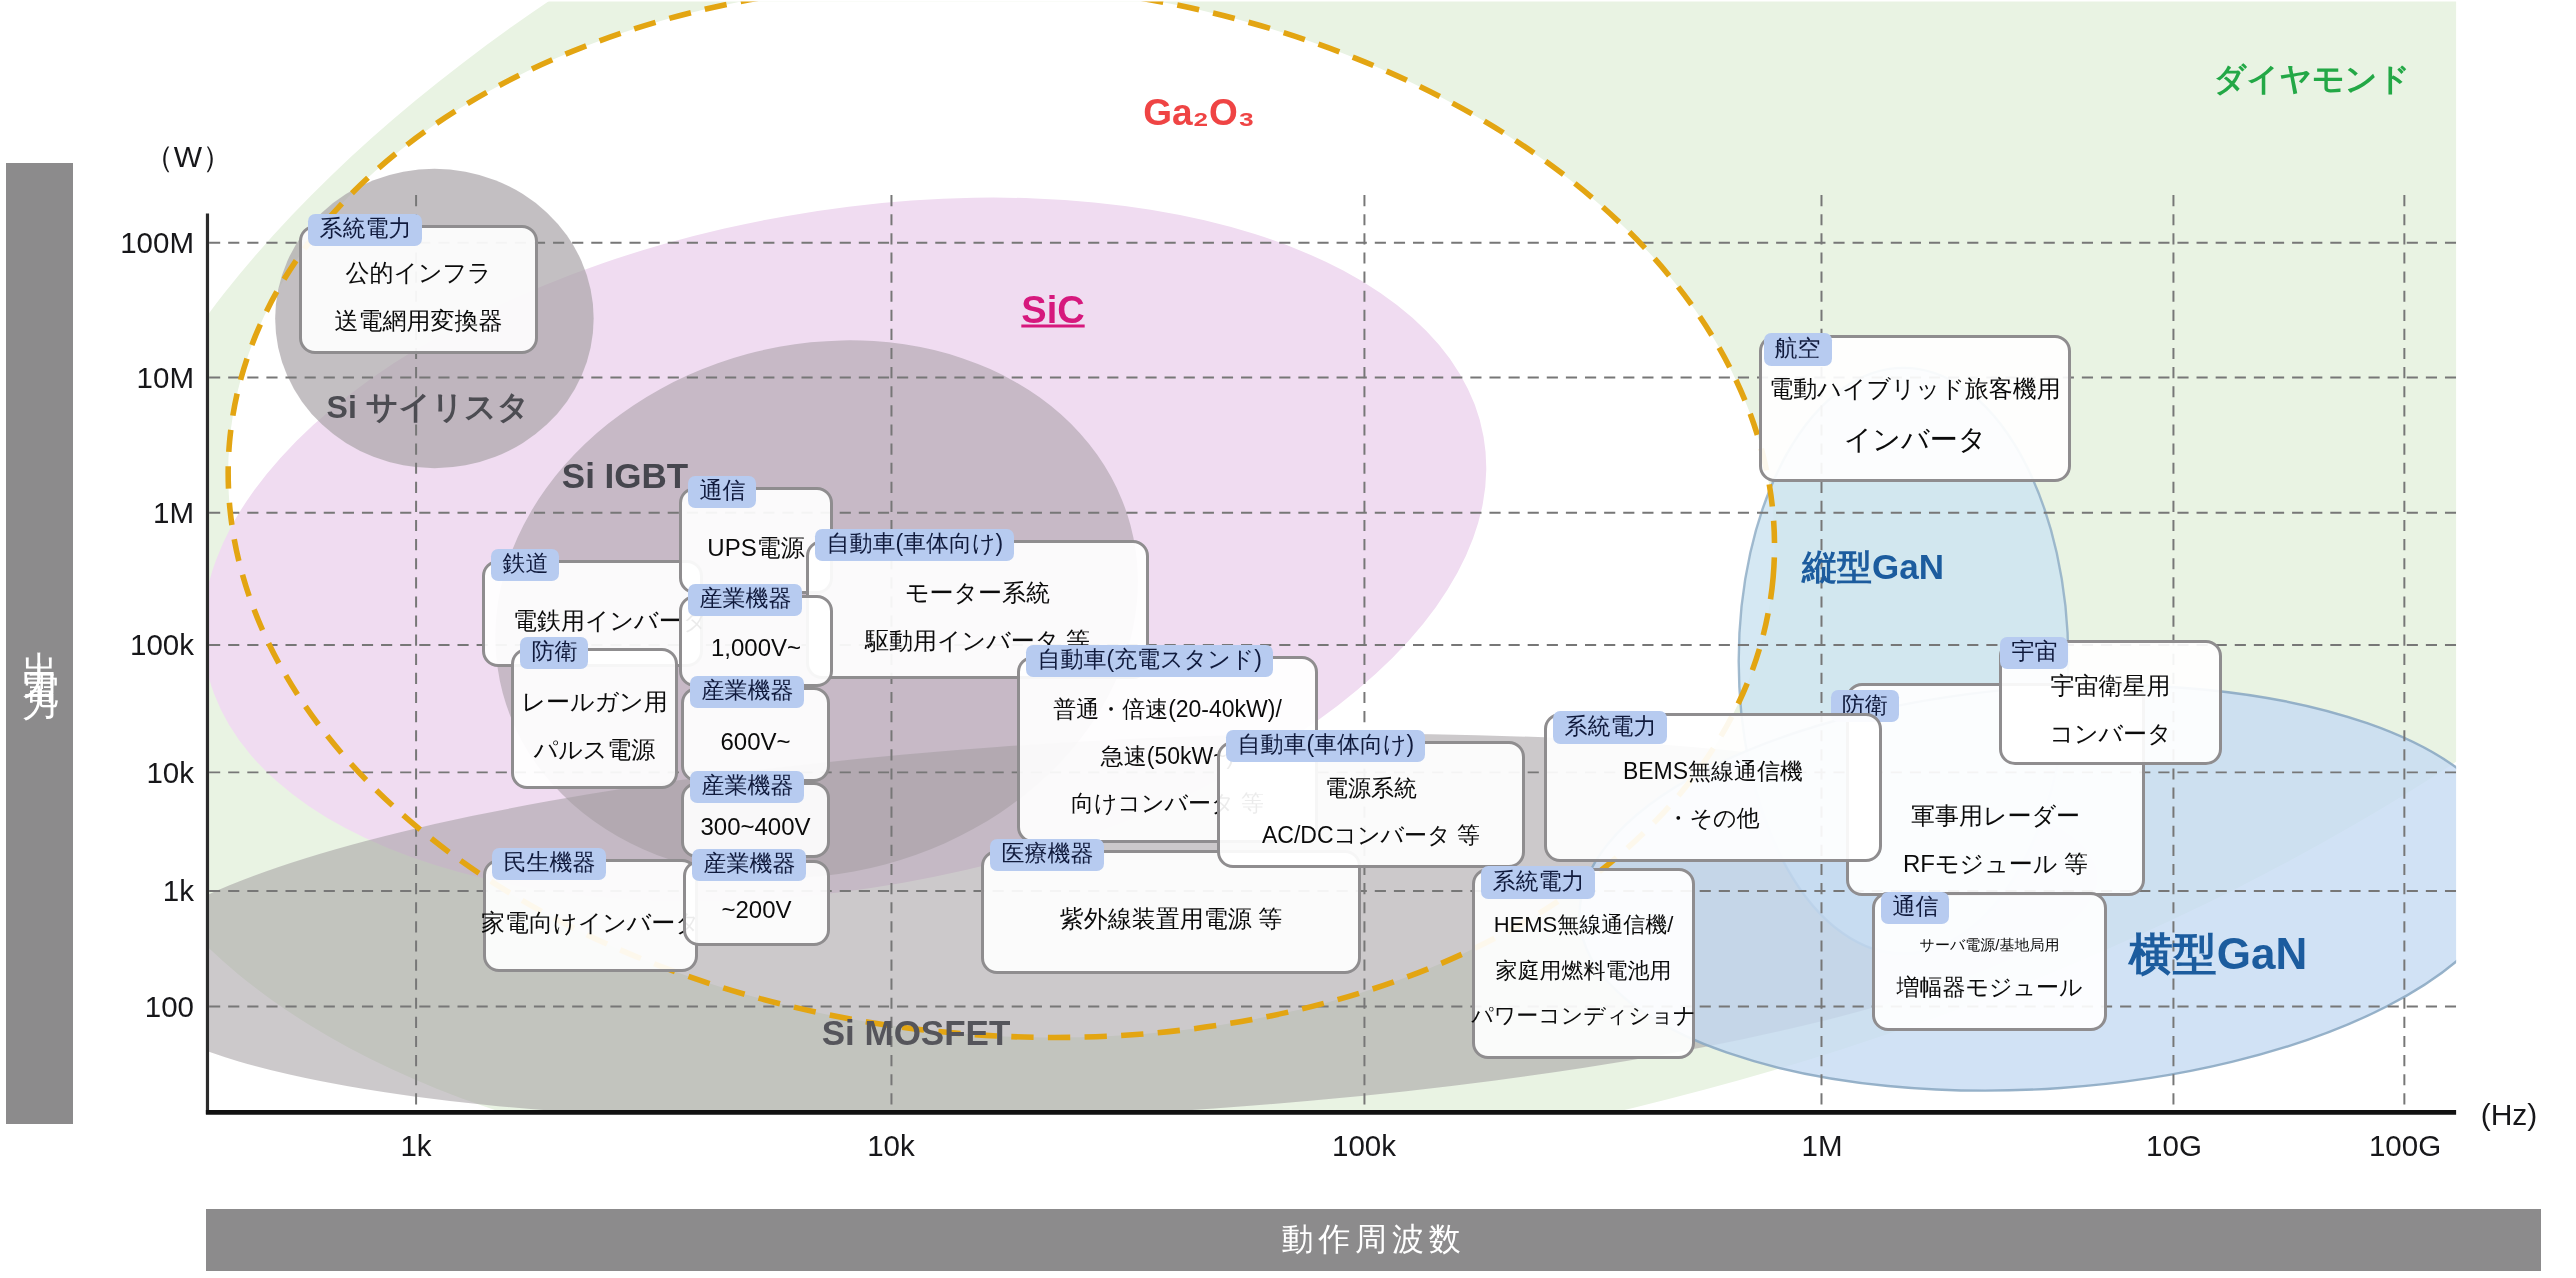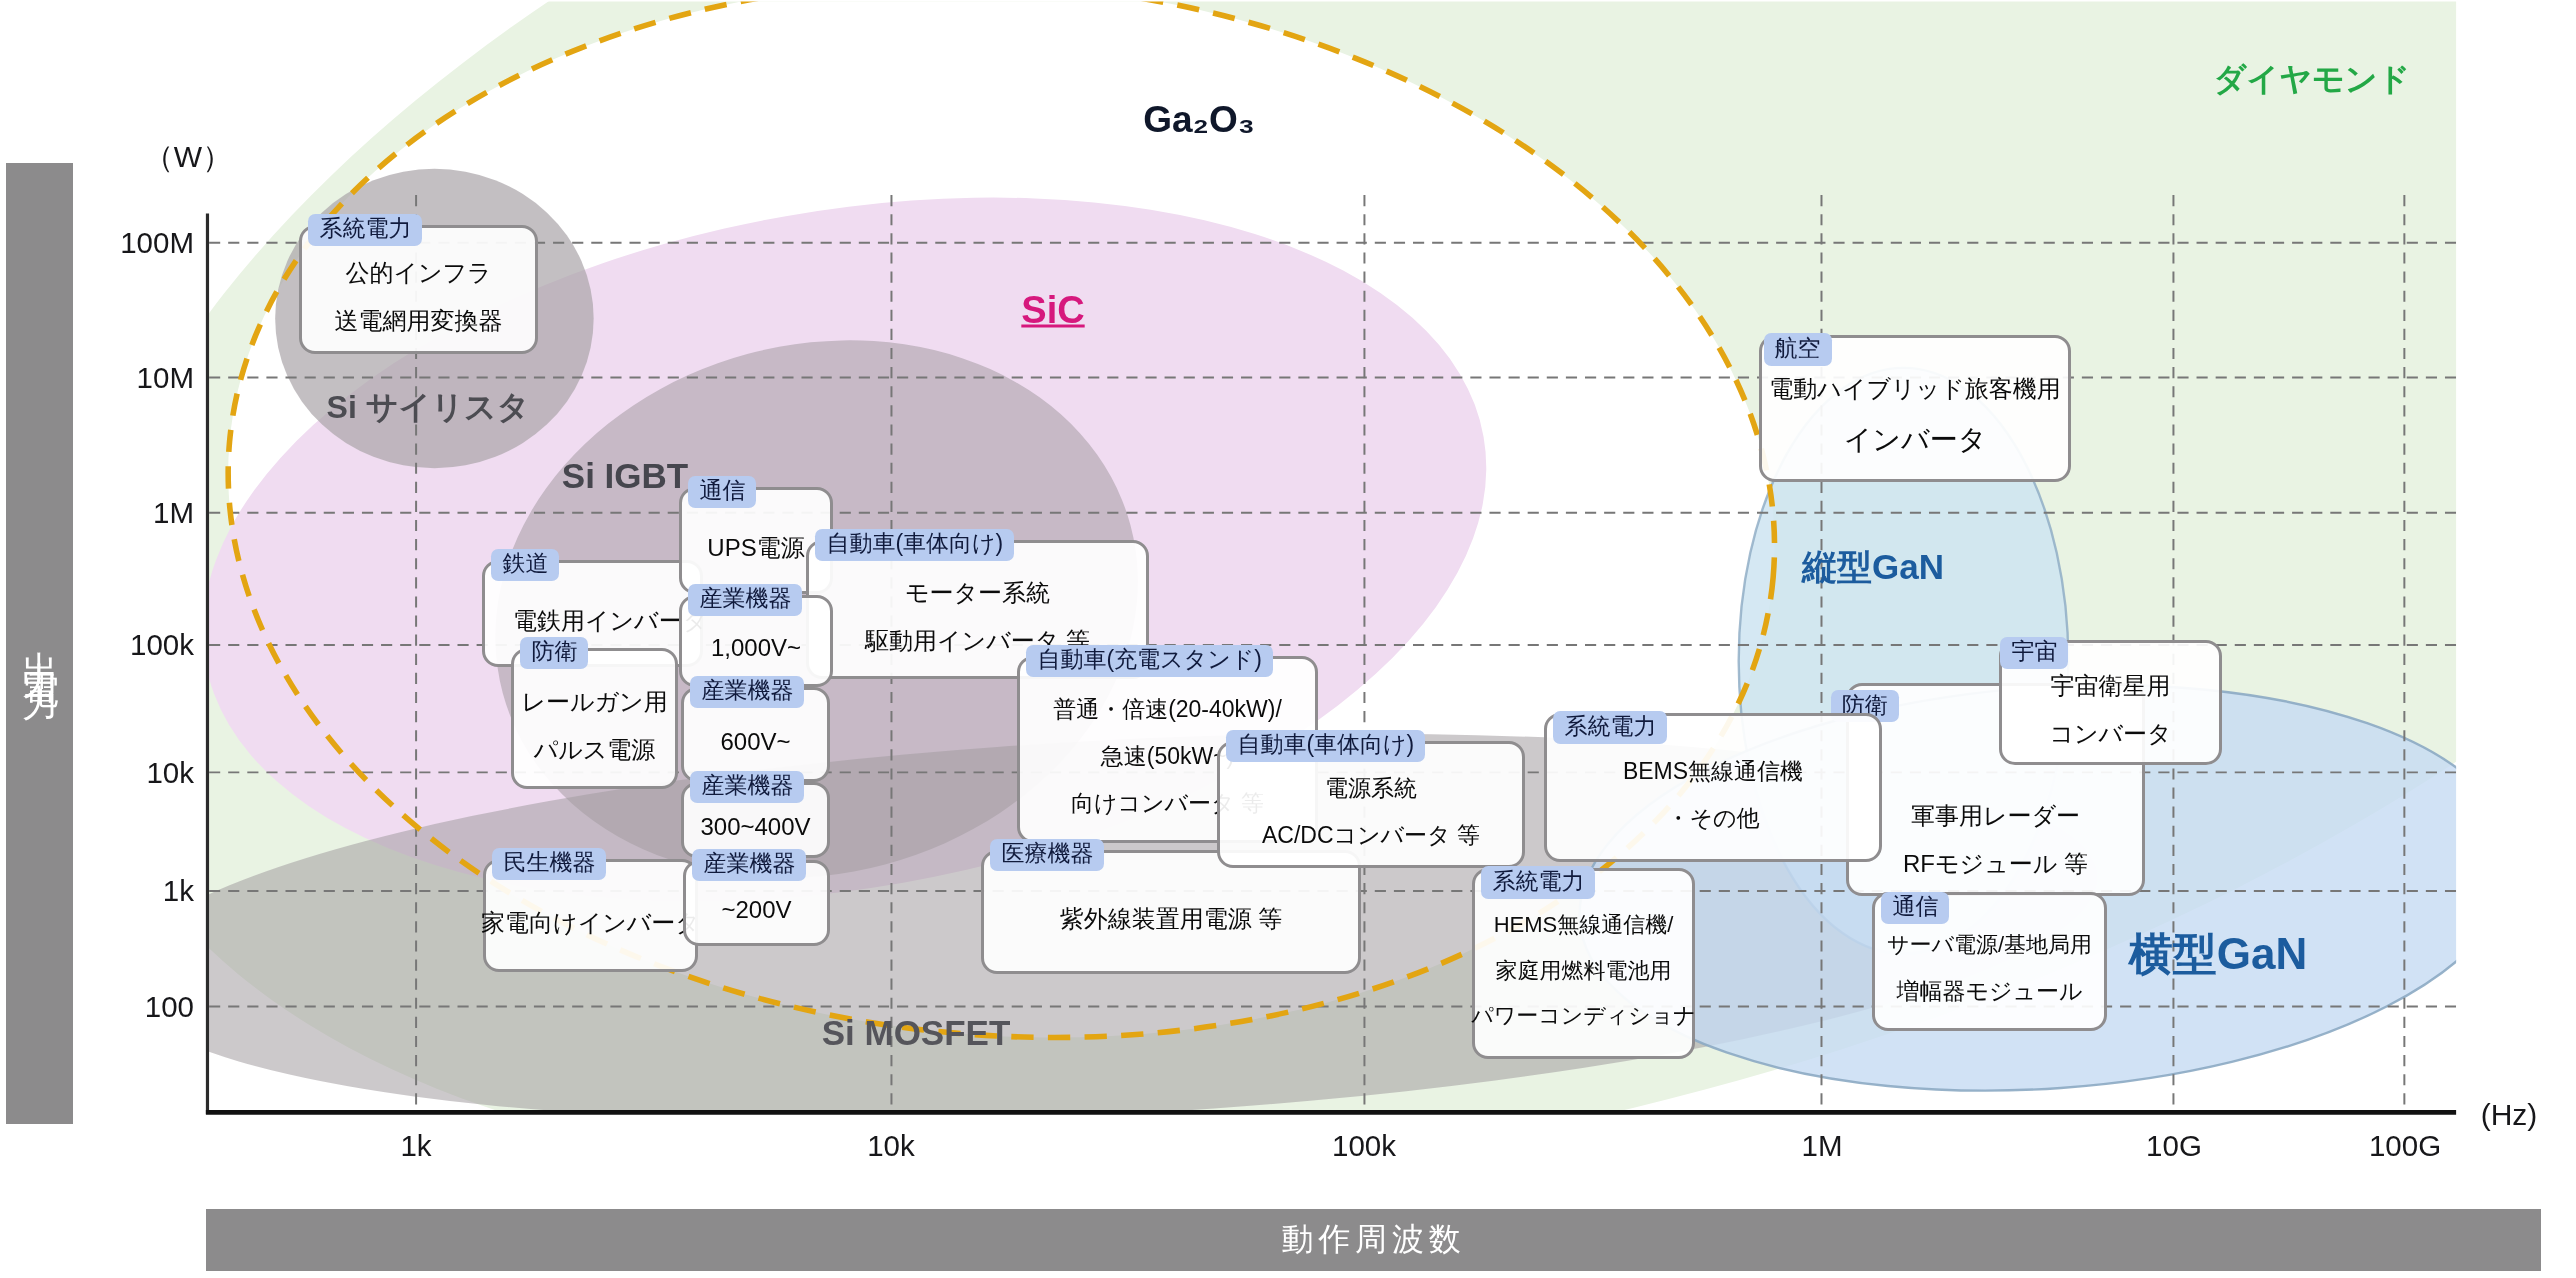--- a/index.html
+++ b/index.html
@@ -83,21 +83,21 @@
       <span class="ytick" style="left: 194px; top: 645px;">100k</span>
       <span class="ytick" style="left: 194px; top: 773px;">10k</span>
       <span class="ytick" style="left: 194px; top: 891px;">1k</span>
       <span class="ytick" style="left: 194px; top: 1007px;">100</span>
       <span class="xtick" style="left: 416px; top: 1129px;">1k</span>
       <span class="xtick" style="left: 891px; top: 1129px;">10k</span>
       <span class="xtick" style="left: 1364px; top: 1129px;">100k</span>
       <span class="xtick" style="left: 1822px; top: 1129px;">1M</span>
       <span class="xtick" style="left: 2174px; top: 1129px;">10G</span>
       <span class="xtick" style="left: 2405px; top: 1129px;">100G</span>
-      <div class="region-label" style="left: 1199px; top: 120px; font-size: 37px; color: #0f172a;">Ga₂O₃</div>
+      <div class="region-label" style="left: 1199px; top: 113px; font-size: 37px; color: #ef4444;">Ga₂O₃</div>
       <div class="region-label" style="left: 2312px; top: 80px; font-size: 32px; color: rgb(35, 168, 70);">ダイヤモンド</div>
       <div class="region-label" style="left: 1053px; top: 310px; font-size: 38px; color: rgb(214, 24, 125); text-decoration: underline;">SiC</div>
       <div class="region-label" style="left: 428px; top: 408px; font-size: 32px; color: rgb(76, 76, 82);">Si サイリスタ</div>
       <div class="region-label" style="left: 625px; top: 476px; font-size: 35px; color: rgb(70, 70, 78);">Si IGBT</div>
       <div class="region-label" style="left: 916px; top: 1033px; font-size: 35px; color: rgb(85, 85, 91);">Si MOSFET</div>
       <div class="region-label" style="left: 1873px; top: 567px; font-size: 35px; color: rgb(28, 92, 158);">縦型GaN</div>
       <div class="region-label" style="left: 2218px; top: 954px; font-size: 44px; color: rgb(28, 92, 158); text-align: right;">横型GaN</div>
       <div class="callout" style="left: 299px; top: 225px; width: 239px; height: 129px;">
         <span class="tag" style="left: 6.4px; top: -14.3px;">系統電力</span>
         <span class="line">公的インフラ</span>
@@ -172,21 +172,21 @@
         <span class="line">コンバータ</span>
       </div>
       <div class="callout" style="left: 1472px; top: 868px; width: 223px; height: 191px;">
         <span class="tag" style="left: 6.4px; top: -4.8px;">系統電力</span>
         <span class="line" style="font-size: 22px;">HEMS無線通信機/</span>
         <span class="line" style="font-size: 22px;">家庭用燃料電池用</span>
         <span class="line" style="font-size: 22px;">パワーコンディショナ</span>
       </div>
       <div class="callout" style="left: 1872px; top: 892px; width: 235px; height: 139px;">
         <span class="tag" style="left: 6.4px; top: -3.2px;">通信</span>
-        <span class="line" style="font-size: 22px; text-align: center;">サーバ電源/基地局用</span>
+        <span class="line" style="font-size: 15px; text-align: center;">サーバ電源/基地局用</span>
         <span class="line" style="font-size: 23px;">増幅器モジュール</span>
       </div>
       <div class="callout" style="left: 1759px; top: 335px; width: 312px; height: 147px;">
         <span class="tag" style="left: 1.6px; top: -4.8px;">航空</span>
         <span class="line" style="font-size: 24px;">電動ハイブリッド旅客機用</span>
         <span class="line" style="font-size: 28px;">インバータ</span>
       </div>
     </div>
 </div>
 

